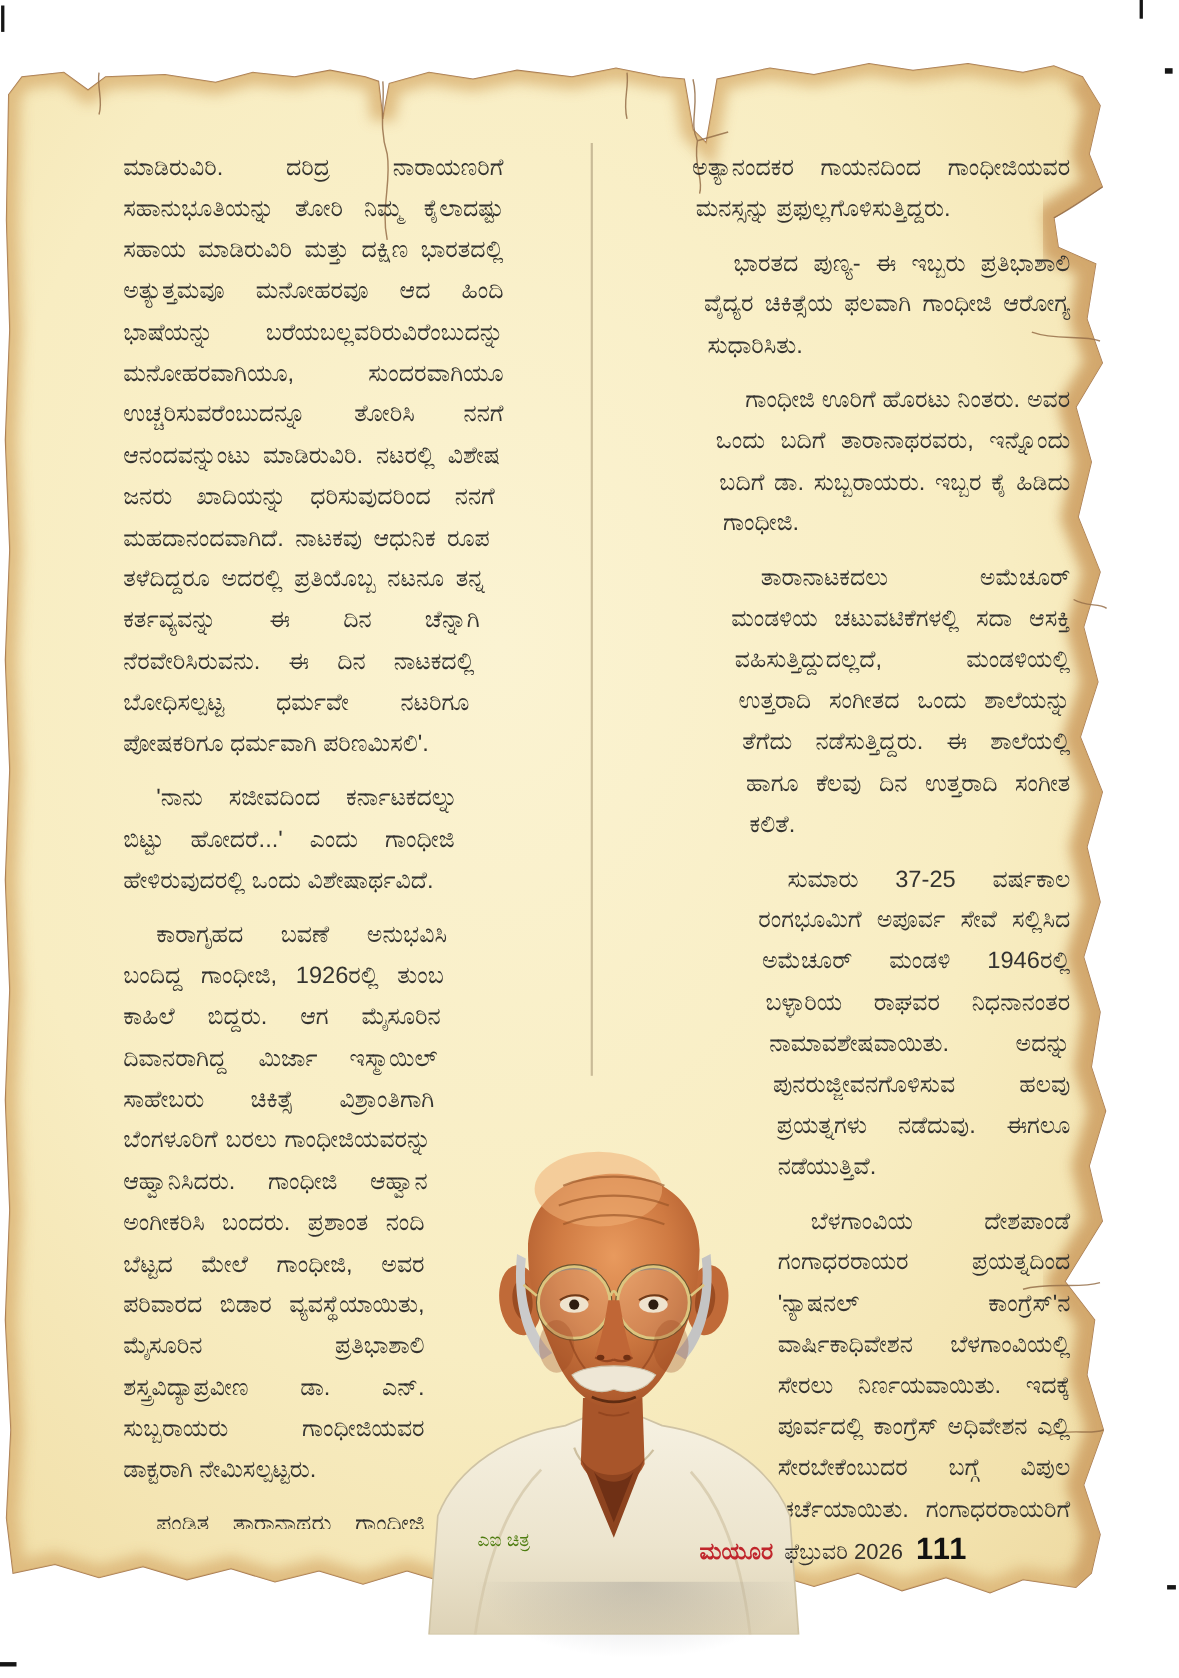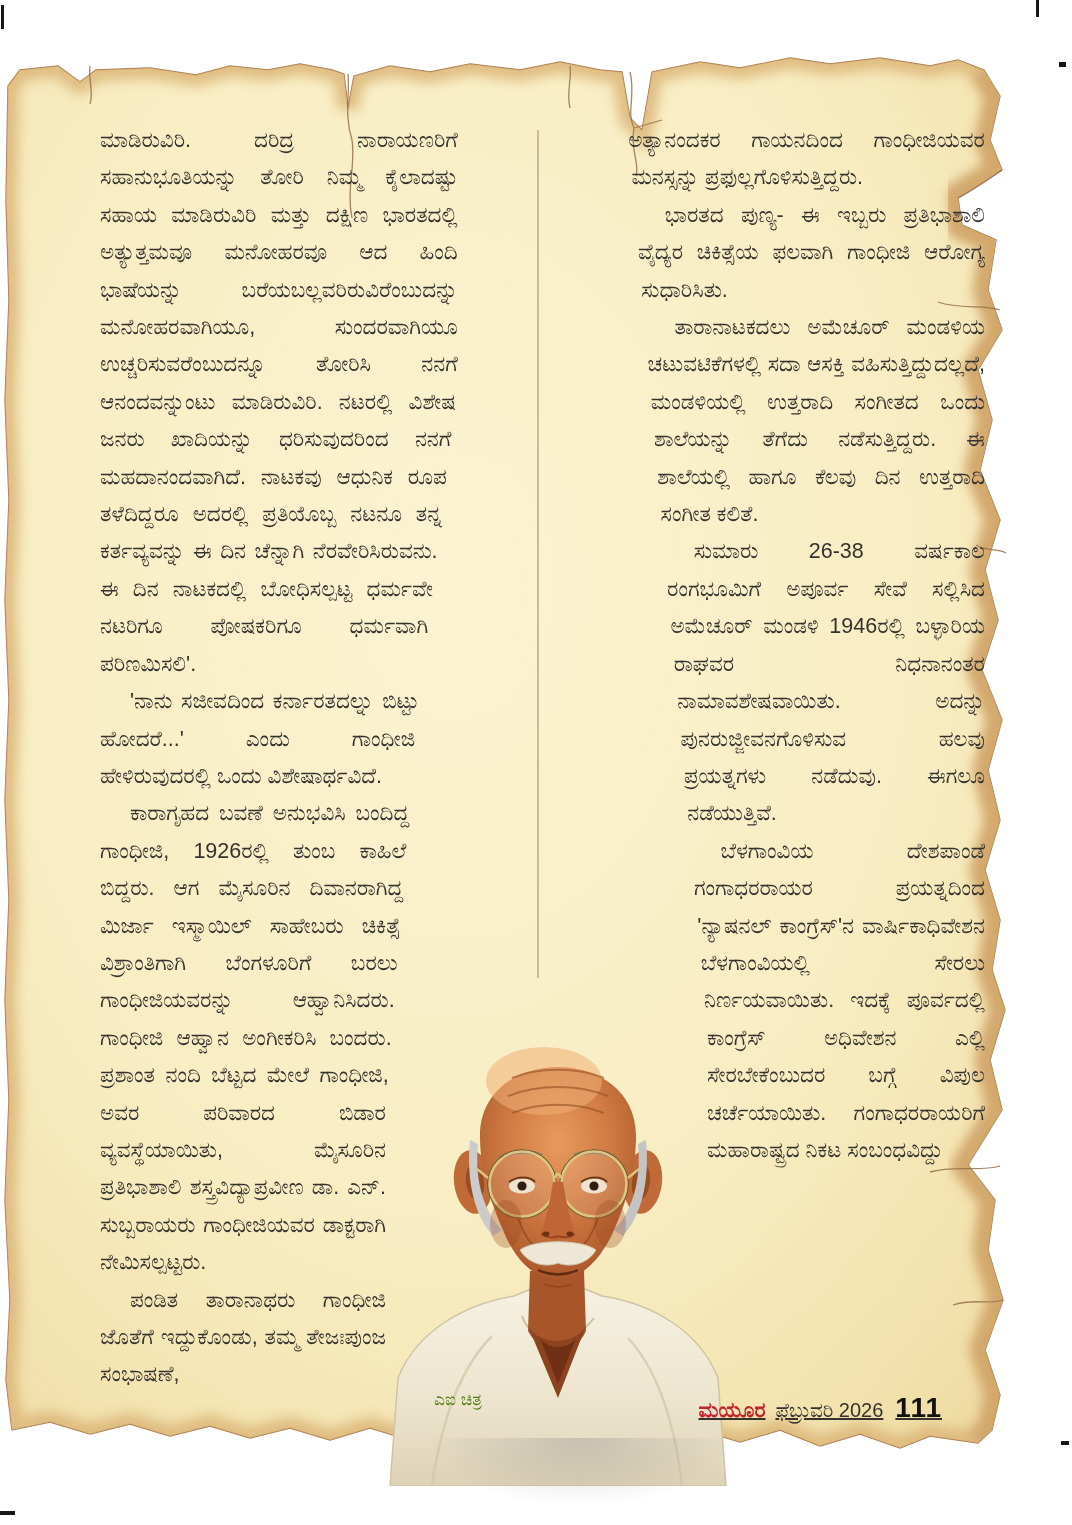--- a/index.html
+++ b/index.html
@@ -13,37 +13,37 @@
   .cm-tr{left:1036px;top:0;width:3px;height:17px;}
   .cm-tr2{left:1059px;top:62px;width:7px;height:5px;}
   .cm-bl{left:0;top:1511px;width:15px;height:4px;}
   .cm-br{left:1061px;top:1441px;width:8px;height:4px;}
   
   .col{position:absolute;top:122px;height:1268px;overflow:hidden;
        font-size:21.5px;line-height:37.4px;color:#343330;
        text-align:justify;text-justify:inter-word;}
   .col-left{left:100px;width:424px;}
   .col-right{left:555px;width:430px;}
-  .col p{margin:0;}
+  .col p{margin:12px;}
   .col p.indent{text-indent:30px;}
   .divider{position:absolute;left:537px;top:130px;width:1.5px;height:848px;background:#c9bb97;}
   
   .intrude-left{float:right;width:138px;height:430px;margin-top:862px;
                 shape-outside:polygon(100% 0,52% 0,52% 22%,22% 48%,0 78%,0 100%,100% 100%);}
   .intrude-right{float:left;width:152px;height:440px;margin-top:852px;
                  shape-outside:polygon(0 0,46% 0,74% 38%,100% 72%,100% 100%,0 100%);}
   
   .gandhi{position:absolute;left:372px;top:986px;width:372px;height:500px;}
   .gandhi-shadow{position:absolute;left:430px;top:1438px;width:300px;height:70px;
     background:radial-gradient(ellipse at 50% 0,rgba(120,120,125,.28),rgba(120,120,125,0) 70%);}
   
   .caption{position:absolute;left:398px;top:1390px;width:120px;text-align:center;
            font-size:17px;color:#4d7c0f;}
-  .footer-right{position:absolute;left:612px;top:1392px;width:330px;text-align:right;
-                font-size:20px;color:#35322e;white-space:nowrap;text-decoration:underline;}
+  .footer-right{position:absolute;left:636px;top:1392px;width:330px;
+                font-size:20px;color:#35322e;white-space:nowrap;}
   .mag-name{color:#c0262c;font-weight:bold;font-size:21px;margin-right:10px;}
   .mag-issue{font-size:20px;margin-right:12px;}
   .page-num{font-size:28px;font-weight:bold;color:#121212;letter-spacing:1px;}
 </style>
 </head>
 <body>
 
 <div class="screen">
 
   <svg class="paper-svg" viewBox="0 0 1072 1525" xmlns="http://www.w3.org/2000/svg">
@@ -99,33 +99,34 @@
   <div class="cropmark cm-tr2"></div>
   <div class="cropmark cm-bl"></div>
   <div class="cropmark cm-br"></div>
 
   <div class="divider"></div>
 
   <div class="col col-left">
     <div class="intrude-left"></div>
     <div>
         <p>ಮಾಡಿರುವಿರಿ. ದರಿದ್ರ ನಾರಾಯಣರಿಗೆ ಸಹಾನುಭೂತಿಯನ್ನು ತೋರಿ ನಿಮ್ಮ ಕೈಲಾದಷ್ಟು ಸಹಾಯ ಮಾಡಿರುವಿರಿ ಮತ್ತು ದಕ್ಷಿಣ ಭಾರತದಲ್ಲಿ ಅತ್ಯುತ್ತಮವೂ ಮನೋಹರವೂ ಆದ ಹಿಂದಿ ಭಾಷೆಯನ್ನು ಬರೆಯಬಲ್ಲವರಿರುವಿರೆಂಬುದನ್ನು ಮನೋಹರವಾಗಿಯೂ, ಸುಂದರವಾಗಿಯೂ ಉಚ್ಚರಿಸುವರೆಂಬುದನ್ನೂ ತೋರಿಸಿ ನನಗೆ ಆನಂದವನ್ನುಂಟು ಮಾಡಿರುವಿರಿ. ನಟರಲ್ಲಿ ವಿಶೇಷ ಜನರು ಖಾದಿಯನ್ನು ಧರಿಸುವುದರಿಂದ ನನಗೆ ಮಹದಾನಂದವಾಗಿದೆ. ನಾಟಕವು ಆಧುನಿಕ ರೂಪ ತಳೆದಿದ್ದರೂ ಅದರಲ್ಲಿ ಪ್ರತಿಯೊಬ್ಬ ನಟನೂ ತನ್ನ ಕರ್ತವ್ಯವನ್ನು ಈ ದಿನ ಚೆನ್ನಾಗಿ ನೆರವೇರಿಸಿರುವನು. ಈ ದಿನ ನಾಟಕದಲ್ಲಿ ಬೋಧಿಸಲ್ಪಟ್ಟ ಧರ್ಮವೇ ನಟರಿಗೂ ಪೋಷಕರಿಗೂ ಧರ್ಮವಾಗಿ ಪರಿಣಮಿಸಲಿ'.</p>
-        <p class="indent">'ನಾನು ಸಜೀವದಿಂದ ಕರ್ನಾರತದಲ್ನು ಬಿಟ್ಟು ಹೋದರೆ...' ಎಂದು ಗಾಂಧೀಜಿ ಹೇಳಿರುವುದರಲ್ಲಿ ಒಂದು ವಿಶೇಷಾರ್ಥವಿದೆ.</p>
+        <p class="indent">'ನಾನು ಸಜೀವದಿಂದ ಕರ್ನಾಟಕದಲ್ನು ಬಿಟ್ಟು ಹೋದರೆ...' ಎಂದು ಗಾಂಧೀಜಿ ಹೇಳಿರುವುದರಲ್ಲಿ ಒಂದು ವಿಶೇಷಾರ್ಥವಿದೆ.</p>
         <p class="indent">ಕಾರಾಗೃಹದ ಬವಣೆ ಅನುಭವಿಸಿ ಬಂದಿದ್ದ ಗಾಂಧೀಜಿ, 1926ರಲ್ಲಿ ತುಂಬ ಕಾಹಿಲೆ ಬಿದ್ದರು. ಆಗ ಮೈಸೂರಿನ ದಿವಾನರಾಗಿದ್ದ ಮಿರ್ಜಾ ಇಸ್ಮಾಯಿಲ್ ಸಾಹೇಬರು ಚಿಕಿತ್ಸೆ ವಿಶ್ರಾಂತಿಗಾಗಿ ಬೆಂಗಳೂರಿಗೆ ಬರಲು ಗಾಂಧೀಜಿಯವರನ್ನು ಆಹ್ವಾನಿಸಿದರು. ಗಾಂಧೀಜಿ ಆಹ್ವಾನ ಅಂಗೀಕರಿಸಿ ಬಂದರು. ಪ್ರಶಾಂತ ನಂದಿ ಬೆಟ್ಟದ ಮೇಲೆ ಗಾಂಧೀಜಿ, ಅವರ ಪರಿವಾರದ ಬಿಡಾರ ವ್ಯವಸ್ಥೆಯಾಯಿತು, ಮೈಸೂರಿನ ಪ್ರತಿಭಾಶಾಲಿ ಶಸ್ತ್ರವಿದ್ಯಾಪ್ರವೀಣ ಡಾ. ಎನ್. ಸುಬ್ಬರಾಯರು ಗಾಂಧೀಜಿಯವರ ಡಾಕ್ಟರಾಗಿ ನೇಮಿಸಲ್ಪಟ್ಟರು.</p>
         <p class="indent">ಪಂಡಿತ ತಾರಾನಾಥರು ಗಾಂಧೀಜಿ ಜೊತೆಗೆ ಇದ್ದುಕೊಂಡು, ತಮ್ಮ ತೇಜಃಪುಂಜ ಸಂಭಾಷಣೆ,</p>
       </div>
   </div>
 
   <div class="col col-right">
     <div class="intrude-right"></div>
     <div>
         <p>ಅತ್ಯಾನಂದಕರ ಗಾಯನದಿಂದ ಗಾಂಧೀಜಿಯವರ ಮನಸ್ಸನ್ನು ಪ್ರಫುಲ್ಲಗೊಳಿಸುತ್ತಿದ್ದರು.</p>
         <p class="indent">ಭಾರತದ ಪುಣ್ಯ- ಈ ಇಬ್ಬರು ಪ್ರತಿಭಾಶಾಲಿ ವೈದ್ಯರ ಚಿಕಿತ್ಸೆಯ ಫಲವಾಗಿ ಗಾಂಧೀಜಿ ಆರೋಗ್ಯ ಸುಧಾರಿಸಿತು.</p>
+        <p class="indent">ಗಾಂಧೀಜಿ ಊರಿಗೆ ಹೊರಟು ನಿಂತರು. ಅವರ ಒಂದು ಬದಿಗೆ ತಾರಾನಾಥರವರು, ಇನ್ನೊಂದು ಬದಿಗೆ ಡಾ. ಸುಬ್ಬರಾಯರು. ಇಬ್ಬರ ಕೈ ಹಿಡಿದು ಗಾಂಧೀಜಿ.</p>
         <p class="indent">ತಾರಾನಾಟಕದಲು ಅಮೆಚೂರ್ ಮಂಡಳಿಯ ಚಟುವಟಿಕೆಗಳಲ್ಲಿ ಸದಾ ಆಸಕ್ತಿ ವಹಿಸುತ್ತಿದ್ದುದಲ್ಲದೆ, ಮಂಡಳಿಯಲ್ಲಿ ಉತ್ತರಾದಿ ಸಂಗೀತದ ಒಂದು ಶಾಲೆಯನ್ನು ತೆಗೆದು ನಡೆಸುತ್ತಿದ್ದರು. ಈ ಶಾಲೆಯಲ್ಲಿ ಹಾಗೂ ಕೆಲವು ದಿನ ಉತ್ತರಾದಿ ಸಂಗೀತ ಕಲಿತೆ.</p>
-        <p class="indent">ಸುಮಾರು 26-38 ವರ್ಷಕಾಲ ರಂಗಭೂಮಿಗೆ ಅಪೂರ್ವ ಸೇವೆ ಸಲ್ಲಿಸಿದ ಅಮೆಚೂರ್ ಮಂಡಳಿ 1946ರಲ್ಲಿ ಬಳ್ಳಾರಿಯ ರಾಘವರ ನಿಧನಾನಂತರ ನಾಮಾವಶೇಷವಾಯಿತು. ಅದನ್ನು ಪುನರುಜ್ಜೀವನಗೊಳಿಸುವ ಹಲವು ಪ್ರಯತ್ನಗಳು ನಡೆದುವು. ಈಗಲೂ ನಡೆಯುತ್ತಿವೆ.</p>
+        <p class="indent">ಸುಮಾರು 37-25 ವರ್ಷಕಾಲ ರಂಗಭೂಮಿಗೆ ಅಪೂರ್ವ ಸೇವೆ ಸಲ್ಲಿಸಿದ ಅಮೆಚೂರ್ ಮಂಡಳಿ 1946ರಲ್ಲಿ ಬಳ್ಳಾರಿಯ ರಾಘವರ ನಿಧನಾನಂತರ ನಾಮಾವಶೇಷವಾಯಿತು. ಅದನ್ನು ಪುನರುಜ್ಜೀವನಗೊಳಿಸುವ ಹಲವು ಪ್ರಯತ್ನಗಳು ನಡೆದುವು. ಈಗಲೂ ನಡೆಯುತ್ತಿವೆ.</p>
         <p class="indent">ಬೆಳಗಾಂವಿಯ ದೇಶಪಾಂಡೆ ಗಂಗಾಧರರಾಯರ ಪ್ರಯತ್ನದಿಂದ 'ನ್ಯಾಷನಲ್ ಕಾಂಗ್ರೆಸ್'ನ ವಾರ್ಷಿಕಾಧಿವೇಶನ ಬೆಳಗಾಂವಿಯಲ್ಲಿ ಸೇರಲು ನಿರ್ಣಯವಾಯಿತು. ಇದಕ್ಕೆ ಪೂರ್ವದಲ್ಲಿ ಕಾಂಗ್ರೆಸ್ ಅಧಿವೇಶನ ಎಲ್ಲಿ ಸೇರಬೇಕೆಂಬುದರ ಬಗ್ಗೆ ವಿಪುಲ ಚರ್ಚೆಯಾಯಿತು. ಗಂಗಾಧರರಾಯರಿಗೆ ಮಹಾರಾಷ್ಟ್ರದ ನಿಕಟ ಸಂಬಂಧವಿದ್ದು</p>
       </div>
   </div>
 
   <svg class="gandhi" viewBox="0 0 372 500" xmlns="http://www.w3.org/2000/svg">
     <defs>
       <radialGradient id="skin" cx="50%" cy="35%" r="75%">
         <stop offset="0%" stop-color="#e89a5e"></stop>
         <stop offset="45%" stop-color="#cf7a42"></stop>
         <stop offset="80%" stop-color="#b05c2e"></stop>

